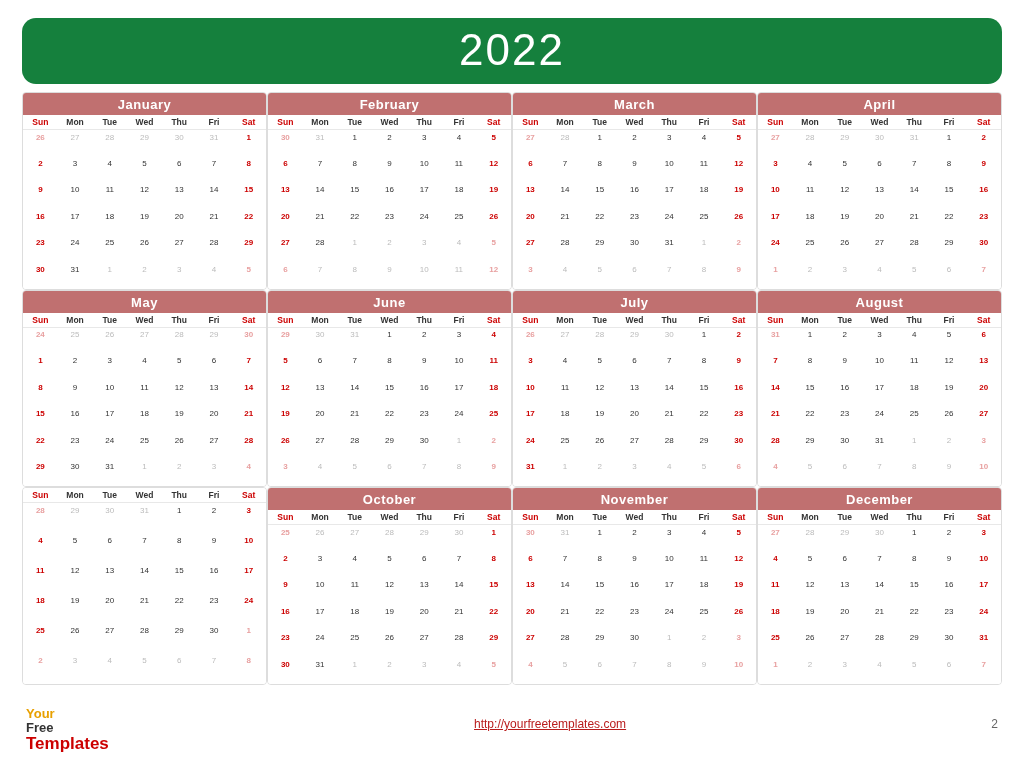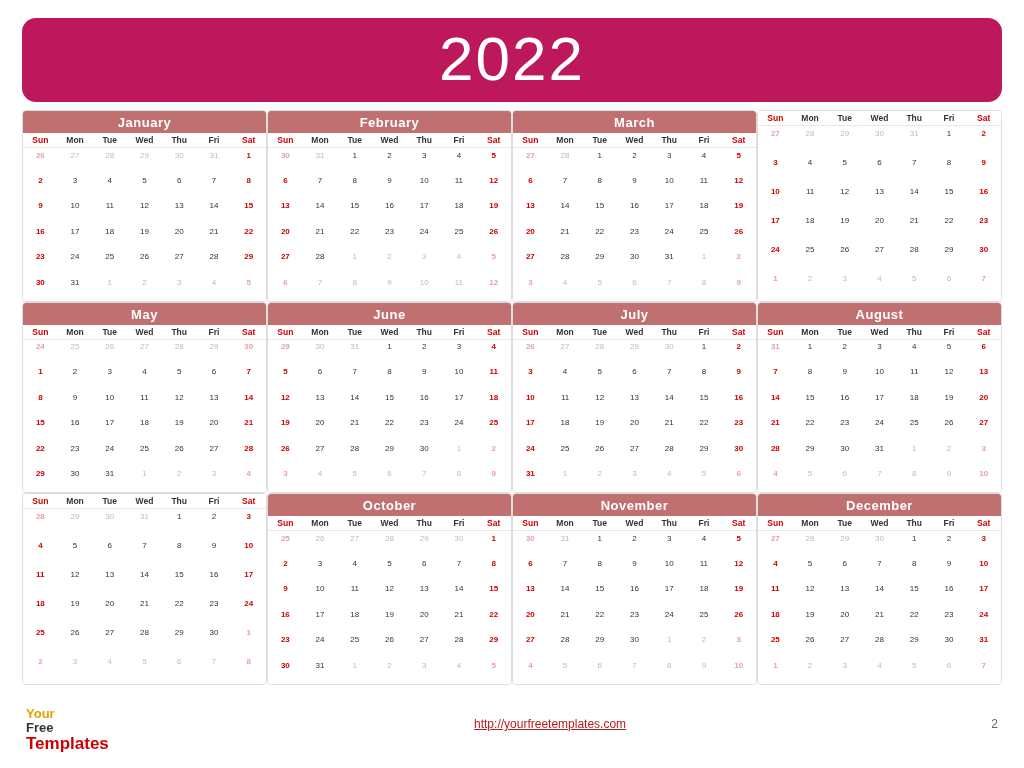--- a/index.html
+++ b/index.html
@@ -13,25 +13,25 @@
     }
     .page {
       width: 1024px;
       height: 768px;
       padding: 18px 22px 12px 22px;
       display: flex;
       flex-direction: column;
       gap: 8px;
     }
     .year-banner {
-      background: #be185d;
+      background: #15803d;
       border-radius: 14px;
       text-align: center;
       color: #fff;
-      font-size: 62px;
+      font-size: 44px;
       font-weight: 300;
       line-height: 1;
       padding: 10px 0 12px 0;
       letter-spacing: 2px;
     }
     .calendar-grid {
       display: grid;
       grid-template-columns: repeat(4, 1fr);
       gap: 0;
       flex: 1;
@@ -273,20 +273,21 @@
           <div class="day-cell sun other-month">3</div>
           <div class="day-cell weekday other-month">4</div>
           <div class="day-cell weekday other-month">5</div>
           <div class="day-cell weekday other-month">6</div>
           <div class="day-cell weekday other-month">7</div>
           <div class="day-cell weekday other-month">8</div>
           <div class="day-cell sat other-month">9</div>
         </div>
       </div>
       <div class="month-block">
+        <div class="month-header">April</div>
         <div class="day-headers">
           <div class="day-header-cell sun">Sun</div>
           <div class="day-header-cell weekday">Mon</div>
           <div class="day-header-cell weekday">Tue</div>
           <div class="day-header-cell weekday">Wed</div>
           <div class="day-header-cell weekday">Thu</div>
           <div class="day-header-cell weekday">Fri</div>
           <div class="day-header-cell sat">Sat</div>
         </div>
         <div class="days-grid">

